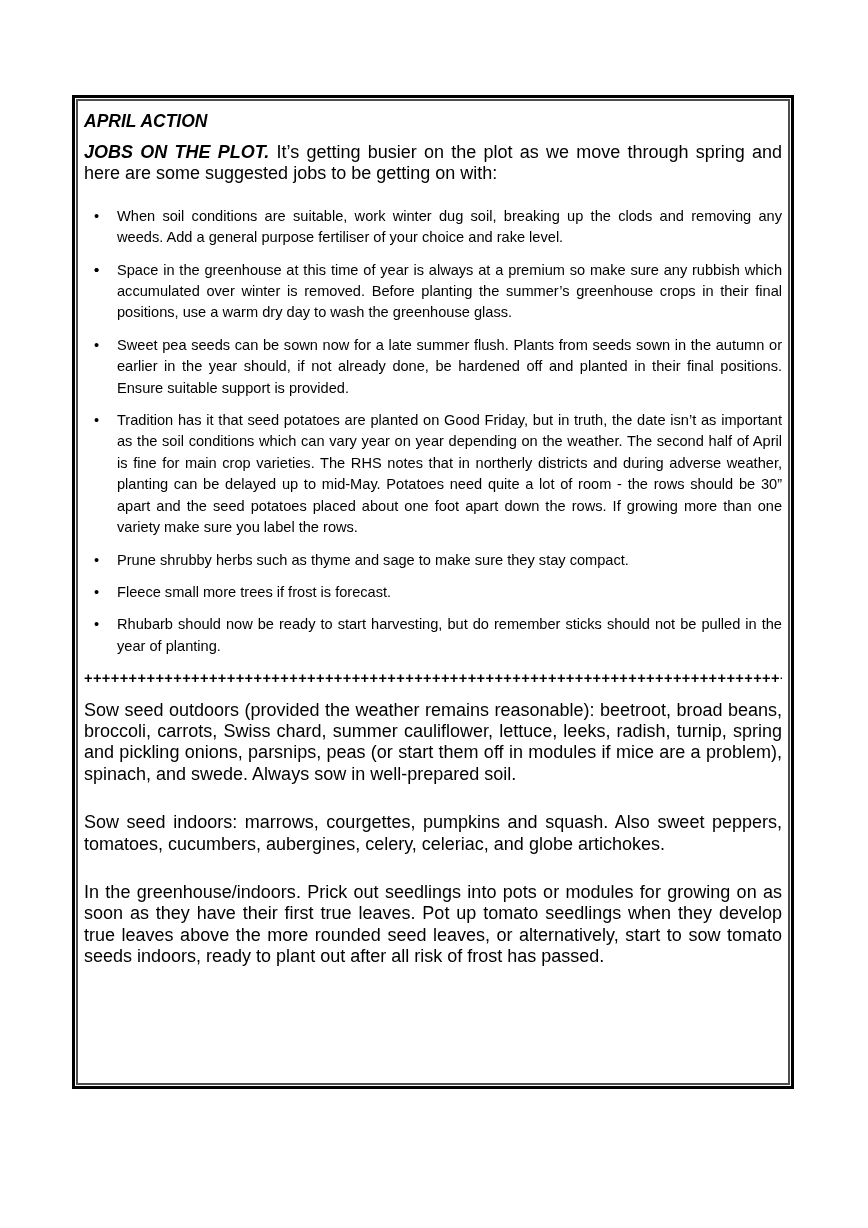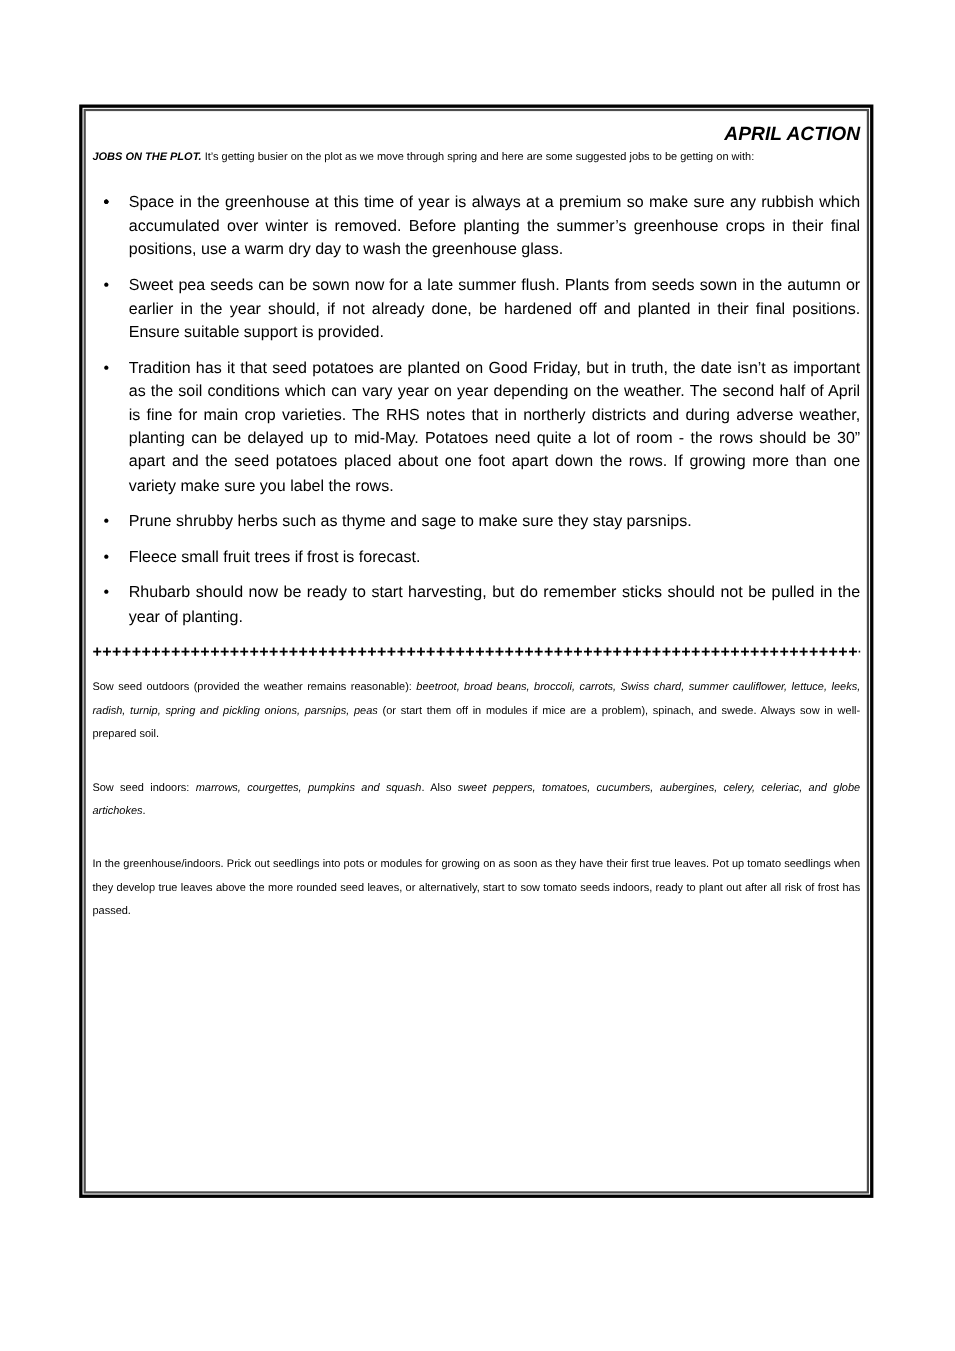--- a/index.html
+++ b/index.html
@@ -28,35 +28,35 @@
   }
   .frame-inner {
     box-sizing: border-box;
     width: 100%;
     height: 100%;
     border: 2px solid #4d4d4d;
     padding: 7px 6px 0 6px;
     overflow: hidden;
   }
   .title {
-    margin: 2px 0 0 0;
-    text-align: right;
+    margin: 2px 0 10px 0;
+    text-align: left;
     font-weight: bold;
     font-style: italic;
     font-size: 17.5px;
     line-height: 22px;
   }
   .para {
     margin: 0 0 10px 0;
-    font-size: 10px;
+    font-size: 18px;
     line-height: 21.4px;
     text-align: justify;
   }
   .b  { font-weight: normal; }
-  .i  { font-style: italic; }
+  .i  { }
   .bi { font-weight: bold; font-style: italic; }
   ul.bullets {
     list-style: none;
     margin: 21px 0 10px 0;
     padding: 0;
   }
   li.bullet-item {
     position: relative;
     padding-left: 33px;
     margin: 0 0 11px 0;
@@ -87,27 +87,27 @@
 
 <div class="page">
   <div class="frame-outer">
     <div class="frame-inner">
 
       <h1 class="title">APRIL ACTION</h1>
 
       <p class="para"><span class="bi">JOBS ON THE PLOT.</span><span>  It’s getting busier on the plot as we move through spring and here are some suggested jobs to be getting on with:</span></p>
 
       <ul class="bullets">
-        <li class="bullet-item"><span class="marker">•</span></li>
+        <li class="bullet-item"><span class="marker">•</span><span>When soil conditions are suitable, work winter dug soil, breaking up the clods and removing any weeds.  Add a general purpose fertiliser of your choice and rake level.</span></li>
         <li class="bullet-item"><span class="marker">•</span></li>
         <li class="bullet-item"><span class="marker">•</span><span>Space in the greenhouse at this time of year is always at a premium so make sure any rubbish which accumulated over winter is removed.  Before planting the summer’s greenhouse crops in their final positions, use a warm dry day to wash the greenhouse glass.</span></li>
         <li class="bullet-item"><span class="marker">•</span><span>Sweet pea seeds can be sown now for a late summer flush.  Plants from seeds sown in the autumn or earlier in the year should, if not already done, be hardened off and planted in their final positions.  Ensure suitable support is provided.</span></li>
         <li class="bullet-item"><span class="marker">•</span><span>Tradition has it that seed potatoes are planted on Good Friday, but in truth, the date isn’t as important as the soil conditions which can vary year on year depending on the weather.  The second half of April is fine for main crop varieties.  The RHS notes that in northerly districts and during adverse weather, planting can be delayed up to mid-May.  Potatoes need quite a lot of room - the rows should be 30” apart and the seed potatoes placed about one foot apart down the rows.  If growing more than one variety make sure you label the rows.</span></li>
-        <li class="bullet-item"><span class="marker">•</span><span>Prune shrubby herbs such as thyme and sage to make sure they stay parsnips.</span></li>
-        <li class="bullet-item"><span class="marker">•</span><span>Fleece small fruit trees if frost is forecast.</span></li>
+        <li class="bullet-item"><span class="marker">•</span><span>Prune shrubby herbs such as thyme and sage to make sure they stay compact.</span></li>
+        <li class="bullet-item"><span class="marker">•</span><span>Fleece small more trees if frost is forecast.</span></li>
         <li class="bullet-item"><span class="marker">•</span><span>Rhubarb should now be ready to start harvesting, but do remember sticks should not be pulled in the year of planting.</span></li>
       </ul>
 
       <p class="separator">++++++++++++++++++++++++++++++++++++++++++++++++++++++++++++++++++++++++++++++++++++++</p>
 
 
       <p class="para"><span class="b">Sow seed outdoors</span><span> (provided the weather remains reasonable): </span><span class="i">beetroot, broad beans, broccoli, carrots, Swiss chard, summer cauliflower, lettuce, leeks, radish, turnip, spring and pickling onions, parsnips, peas</span><span> (or start them off in modules if mice are a problem), spinach, and swede.  Always sow in well-prepared soil.</span></p>
 
       <p class="para gap-before"><span class="b">Sow seed indoors</span><span>: </span><span class="i">marrows, courgettes, pumpkins and squash</span><span>.  Also </span><span class="i">sweet peppers, tomatoes, cucumbers, aubergines, celery, celeriac, and globe artichokes</span><span>.</span></p>
 

